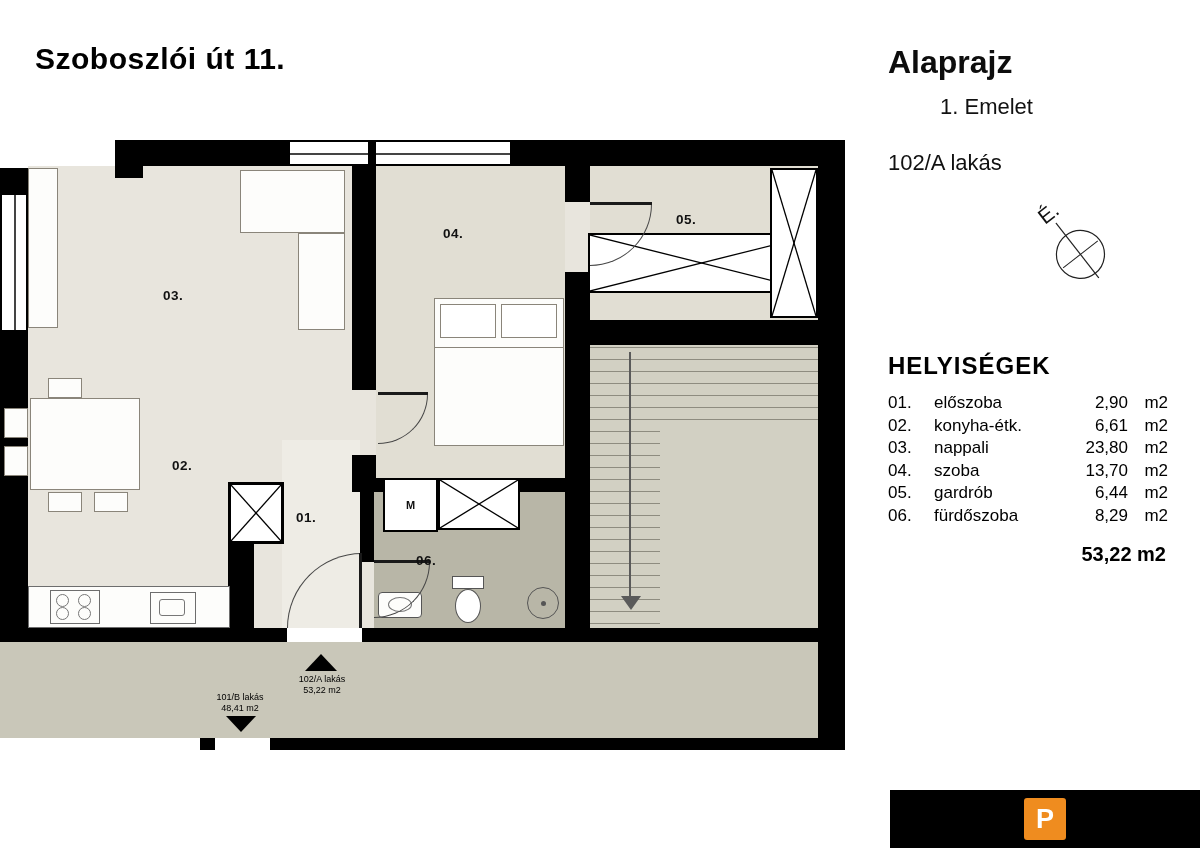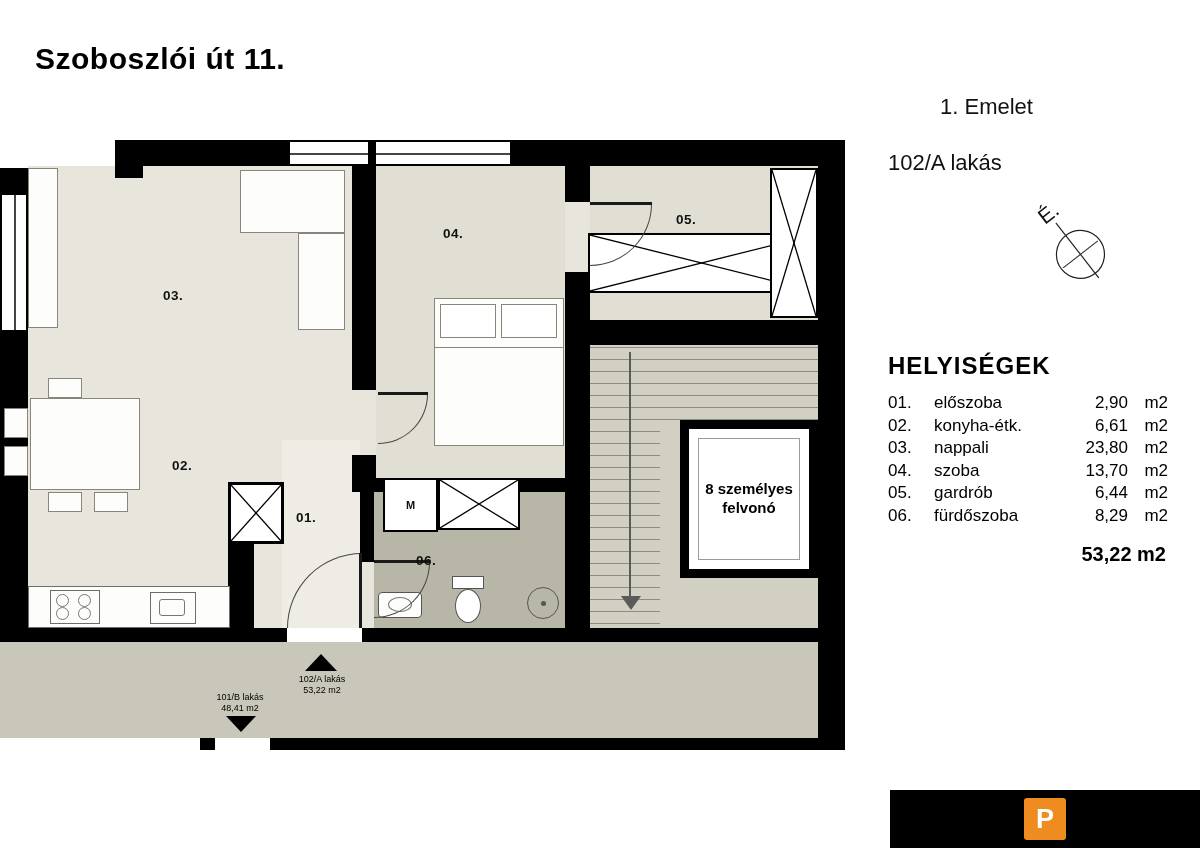--- a/index.html
+++ b/index.html
@@ -173,27 +173,20 @@
       <div style="position:absolute;left:9px;top:4px;width:24px;height:15px;border:1.2px solid #777;border-radius:50%"></div>
     </div>
     <div class="a" style="left:452px;top:576px;width:34px;height:50px">
       <div style="position:absolute;left:0;top:0;width:32px;height:13px;background:#fff;border:1.3px solid #555"></div>
       <div style="position:absolute;left:3px;top:13px;width:26px;height:34px;background:#fff;border:1.3px solid #555;border-radius:50%"></div>
     </div>
     <div class="shower" style="left:527px;top:587px;width:32px;height:32px">
       <div class="shower-dot"></div>
     </div>
 
-    <div class="elevator" style="left:680px;top:420px;width:138px;height:158px">
-      <div class="elev-inner"></div>
-      <div class="elev-text">
-        <span>8 személyes</span>
-        <span>felvonó</span>
-      </div>
-    </div>
 
     <div class="arc-tl" style="left:287px;top:553px;width:75px;height:75px"></div>
     <div class="leaf" style="left:359px;top:553px;width:3px;height:75px"></div>
     <div class="arc-br" style="left:378px;top:394px;width:50px;height:50px"></div>
     <div class="leaf" style="left:378px;top:392px;width:50px;height:3px"></div>
     <div class="arc-br" style="left:374px;top:562px;width:56px;height:56px"></div>
     <div class="leaf" style="left:374px;top:560px;width:56px;height:3px"></div>
     <div class="arc-br" style="left:590px;top:204px;width:62px;height:62px"></div>
     <div class="leaf" style="left:590px;top:202px;width:62px;height:3px"></div>
 
@@ -210,20 +203,21 @@
       <div>53,22 m2</div>
     </div>
     <div class="small-note" style="left:198px;top:692px">
       <div>101/B lakás</div>
       <div>48,41 m2</div>
     </div>
     <div class="tri" style="left:226px;top:716px;border-left:15px solid transparent;border-right:15px solid transparent;border-top:16px solid #000"></div>
 
   </div>
 
+  <div class="p-heading">Alaprajz</div>
   <div class="p-floor">1. Emelet</div>
   <div class="p-unit">102/A lakás</div>
 
   <div class="north">
     <div class="north-label">É.</div>
     <svg width="56" height="70" viewBox="0 0 56 70">
       <line x1="28" y1="0" x2="28" y2="70" stroke="#222" stroke-width="1.2"></line>
       <circle cx="28" cy="40" r="24" fill="none" stroke="#222" stroke-width="1.2"></circle>
       <line x1="6" y1="40" x2="50" y2="40" stroke="#222" stroke-width="1"></line>
     </svg>

